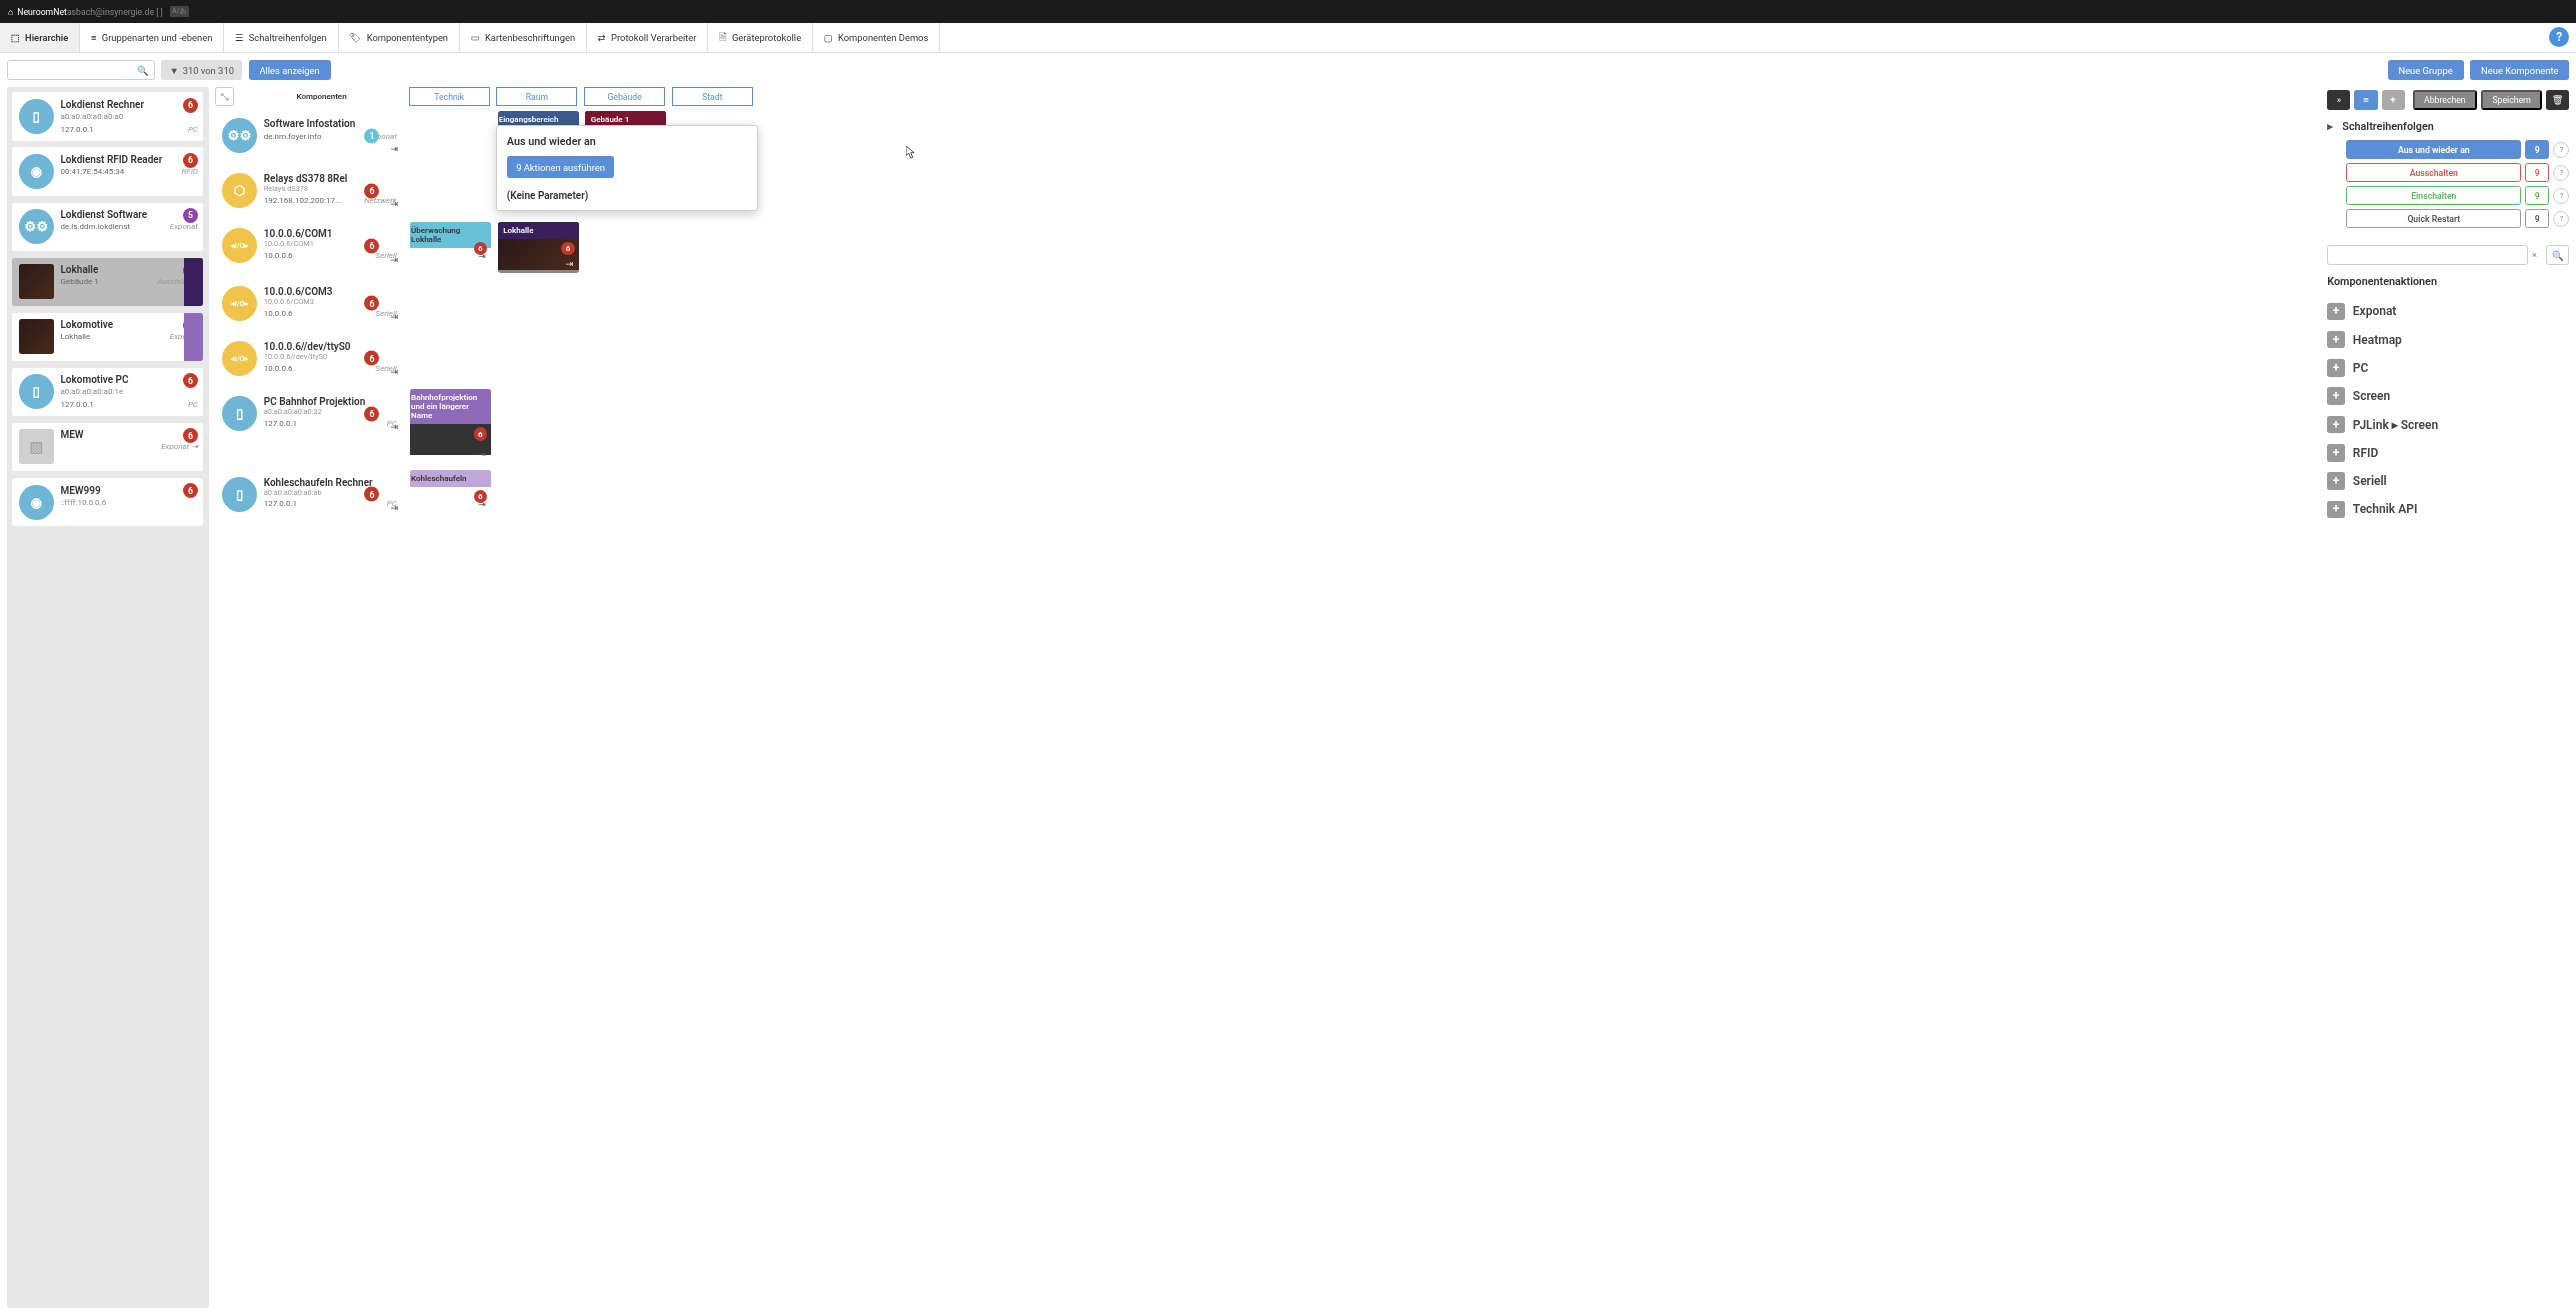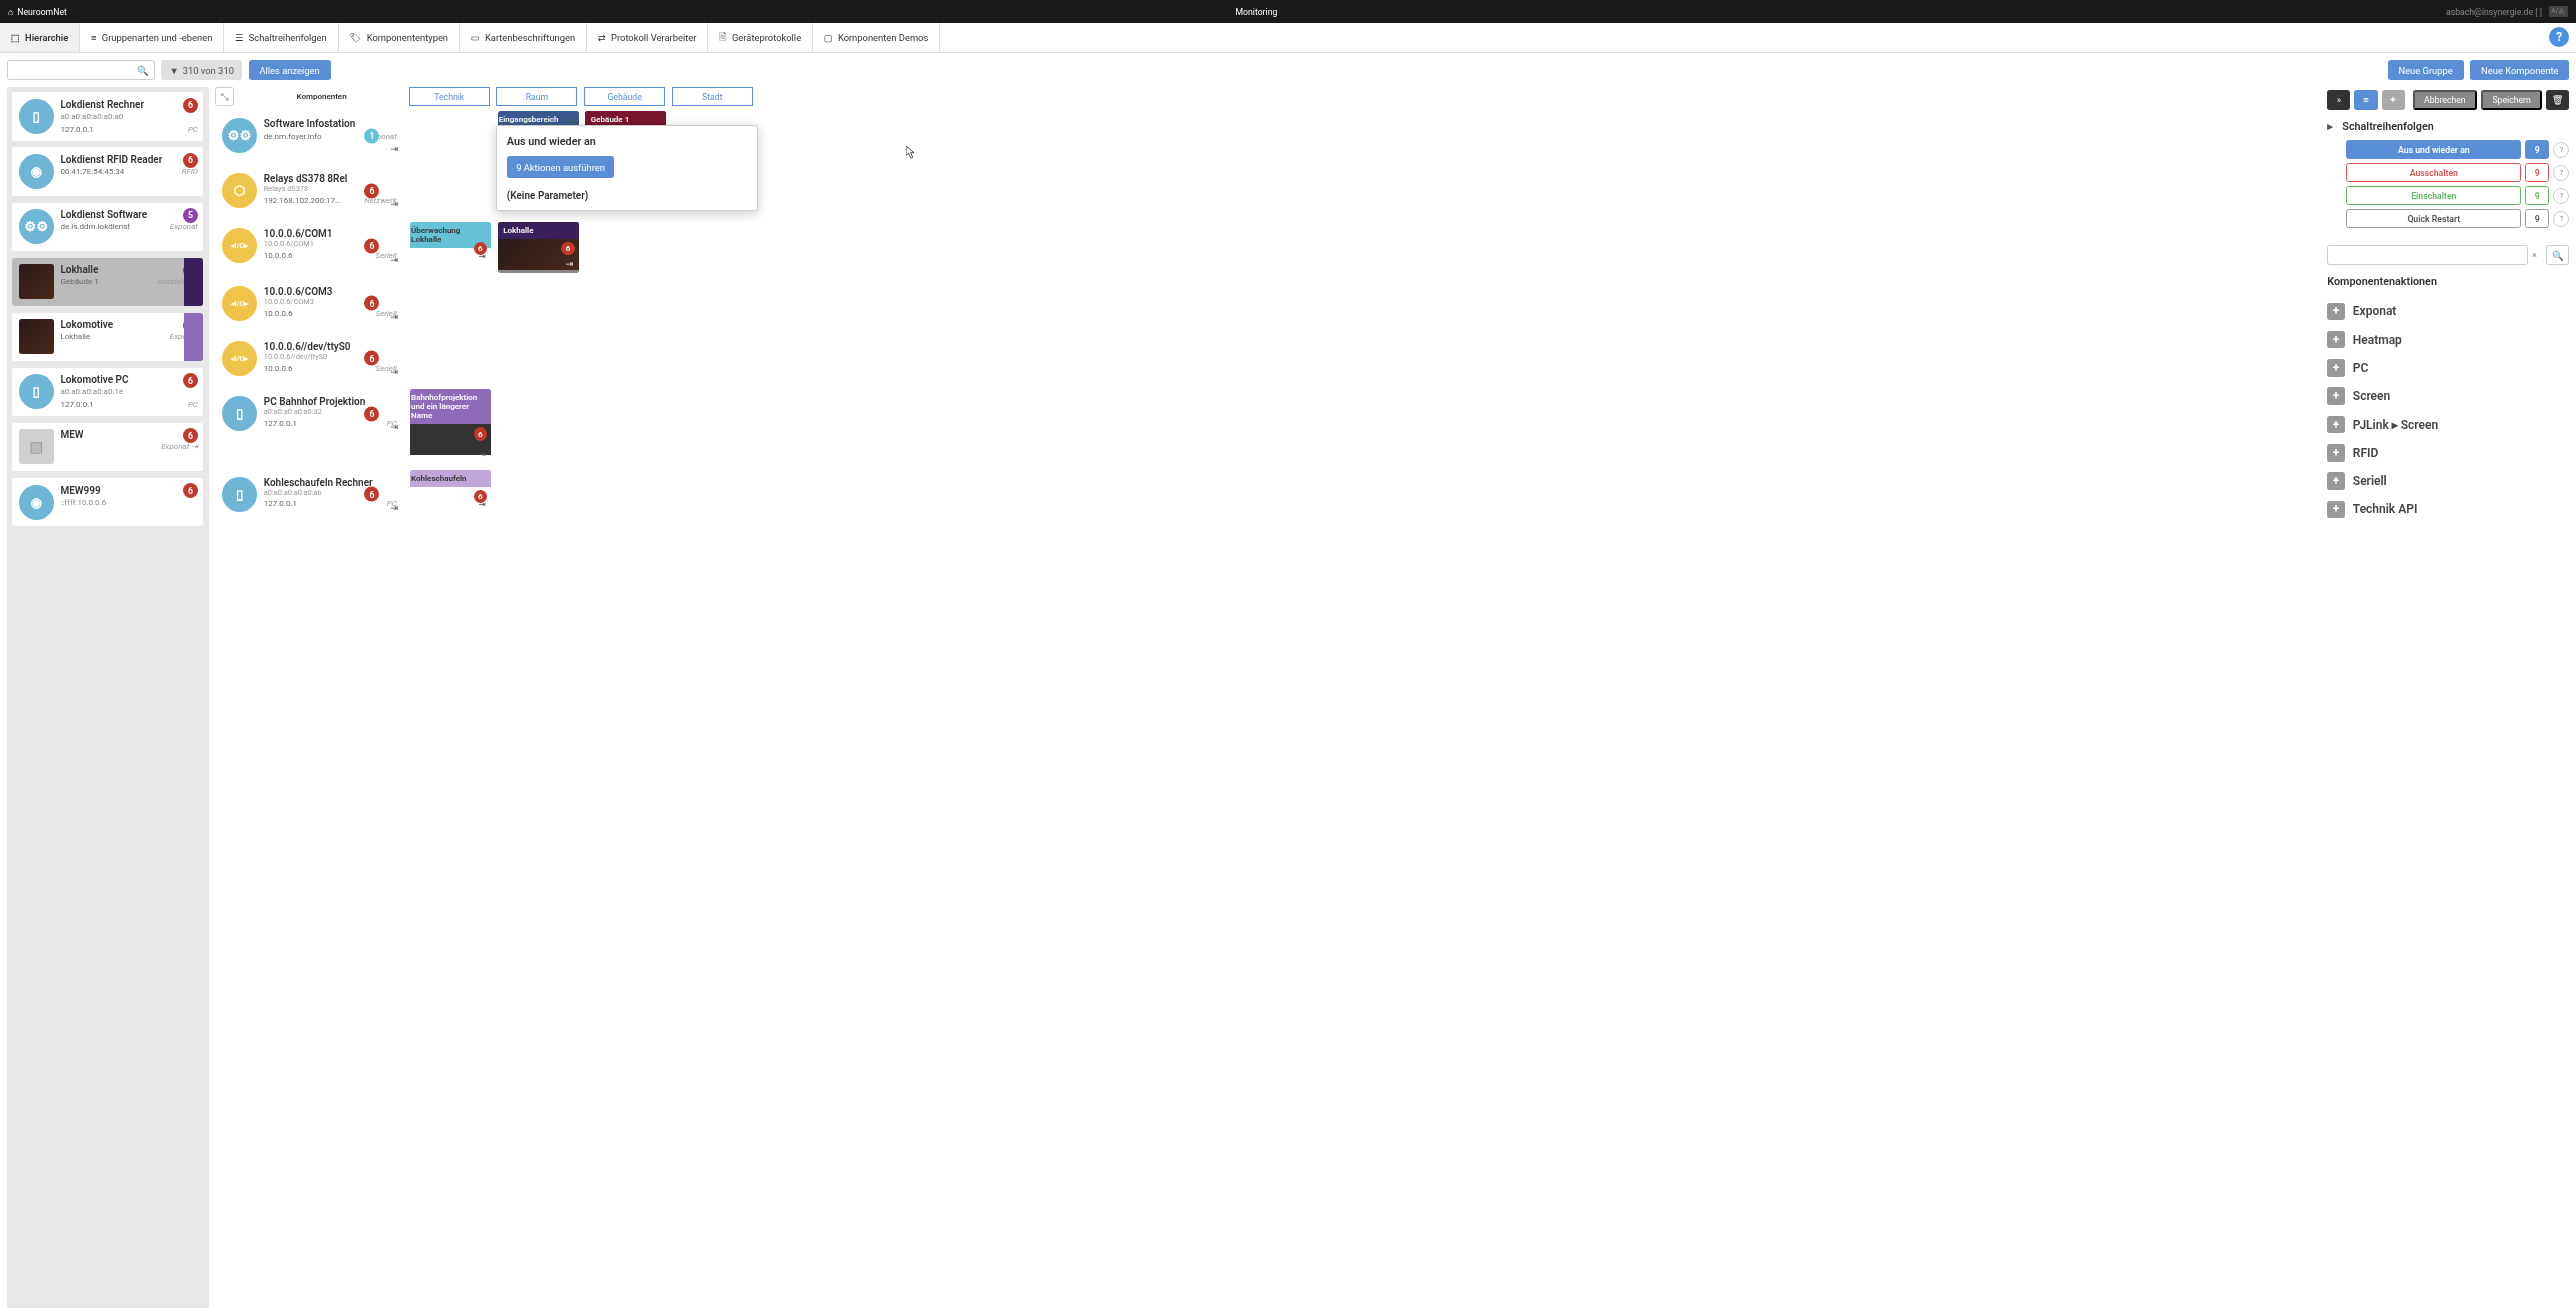--- a/index.html
+++ b/index.html
@@ -81,21 +81,20 @@
 .action-item .plus{width:17.5px;height:17.5px;background:#999;border-radius:2.7px;color:#fff;display:flex;align-items:center;justify-content:center;font-size:12px;font-weight:700}
 </style>
 </head>
 <body>
 
 <div class="topbar">
   <div class="home">
     <span>⌂</span>
     <span>NeuroomNet</span>
   </div>
-  <div class="center">Monitoring</div>
   <div class="right">
     <span>asbach@insynergie.de [ ]</span>
     <span style="background:#444;padding:0.7px 2.7px;border-radius:1.3px;font-size:6.7px">A/あ</span>
   </div>
 </div>
 
 <div class="tabs" id="tabs">
     <div class="tab active">
       <span>⬚</span>
       <span>Hierarchie</span>

